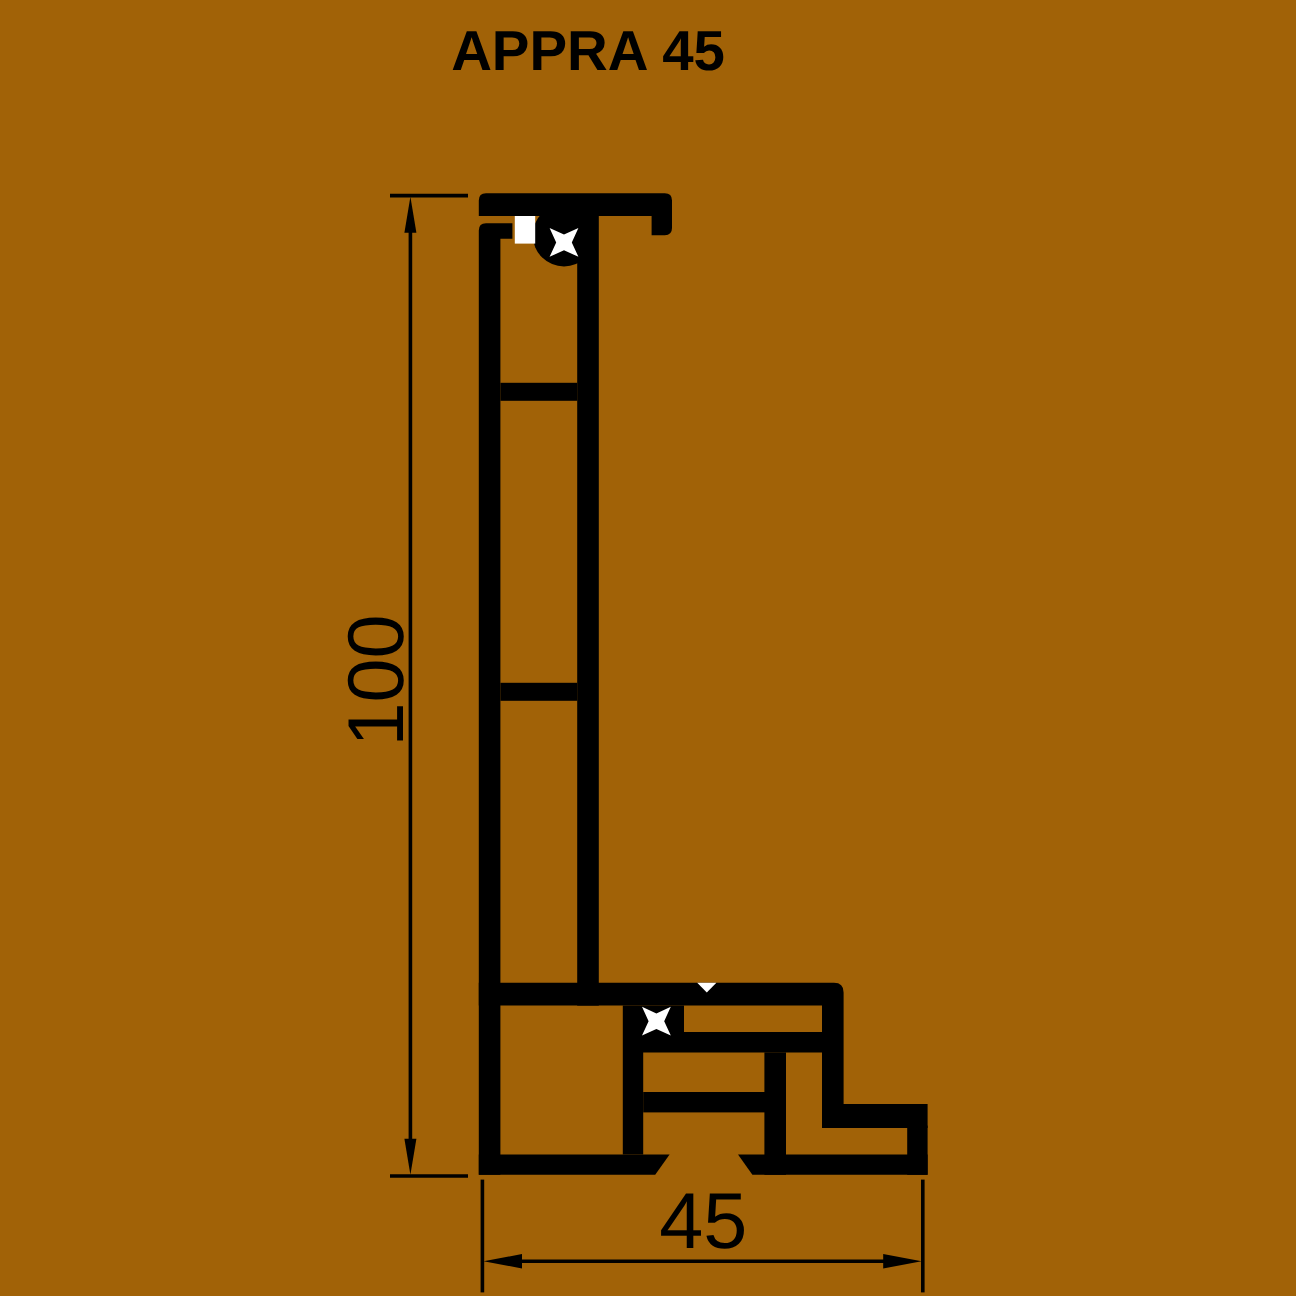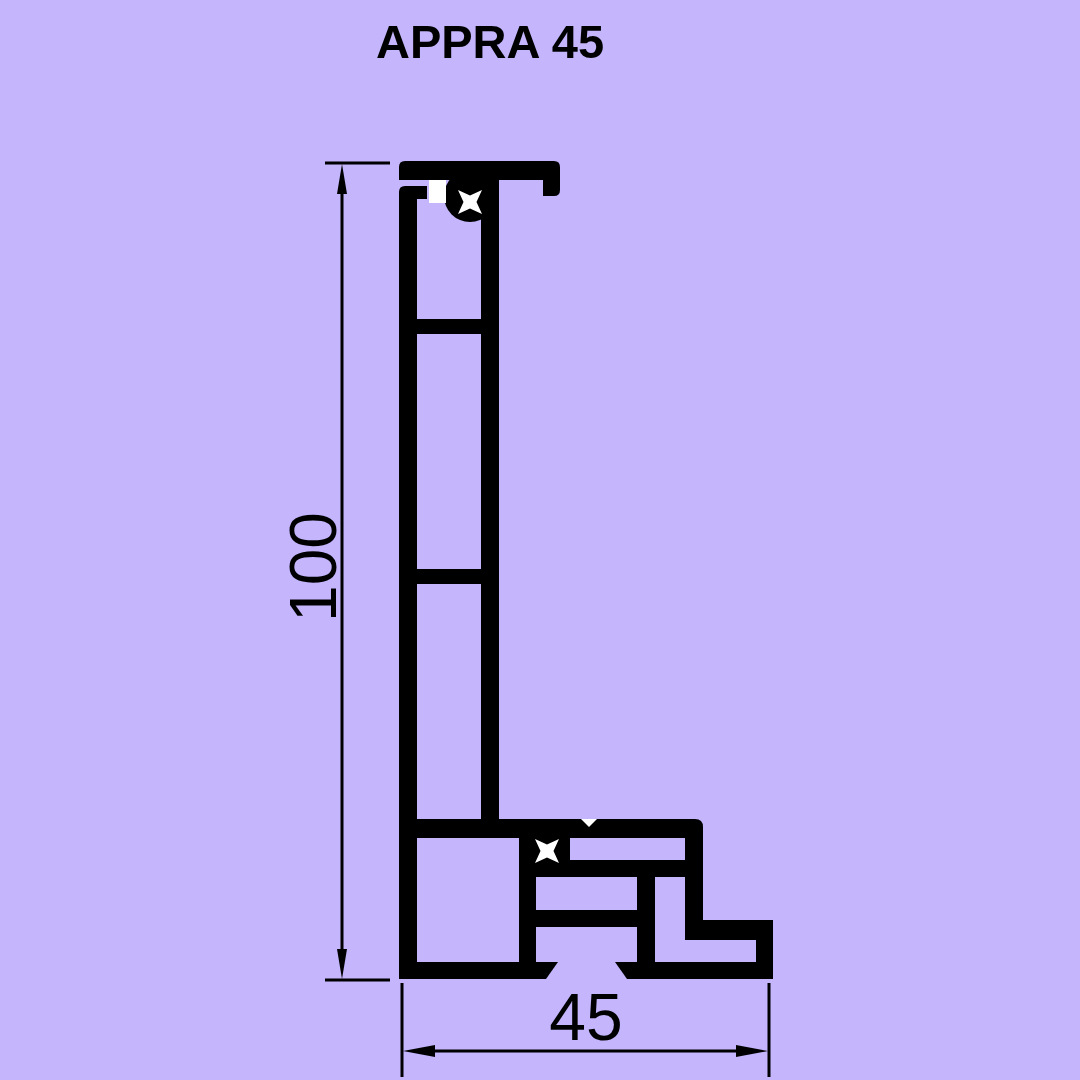--- a/index.html
+++ b/index.html
@@ -1,21 +1,21 @@
 <!DOCTYPE html>
 <html><head>
 <meta charset="utf-8">
 <style>
   html, body { margin: 0; padding: 0; }
   body { font-family: "Liberation Sans", sans-serif; }
   .canvas {
     position: relative;
     width: 1080px;
     height: 1080px;
-    background: #c4b5fd;
+    background: #a16207;
     overflow: hidden;
   }
   svg { position: absolute; left: 0; top: 0; }
   .title-text {
     font-family: "Liberation Sans", sans-serif;
     font-size: 47px;
     font-weight: bold;
   }
   .dim-text {
     font-family: "Liberation Sans", sans-serif;

